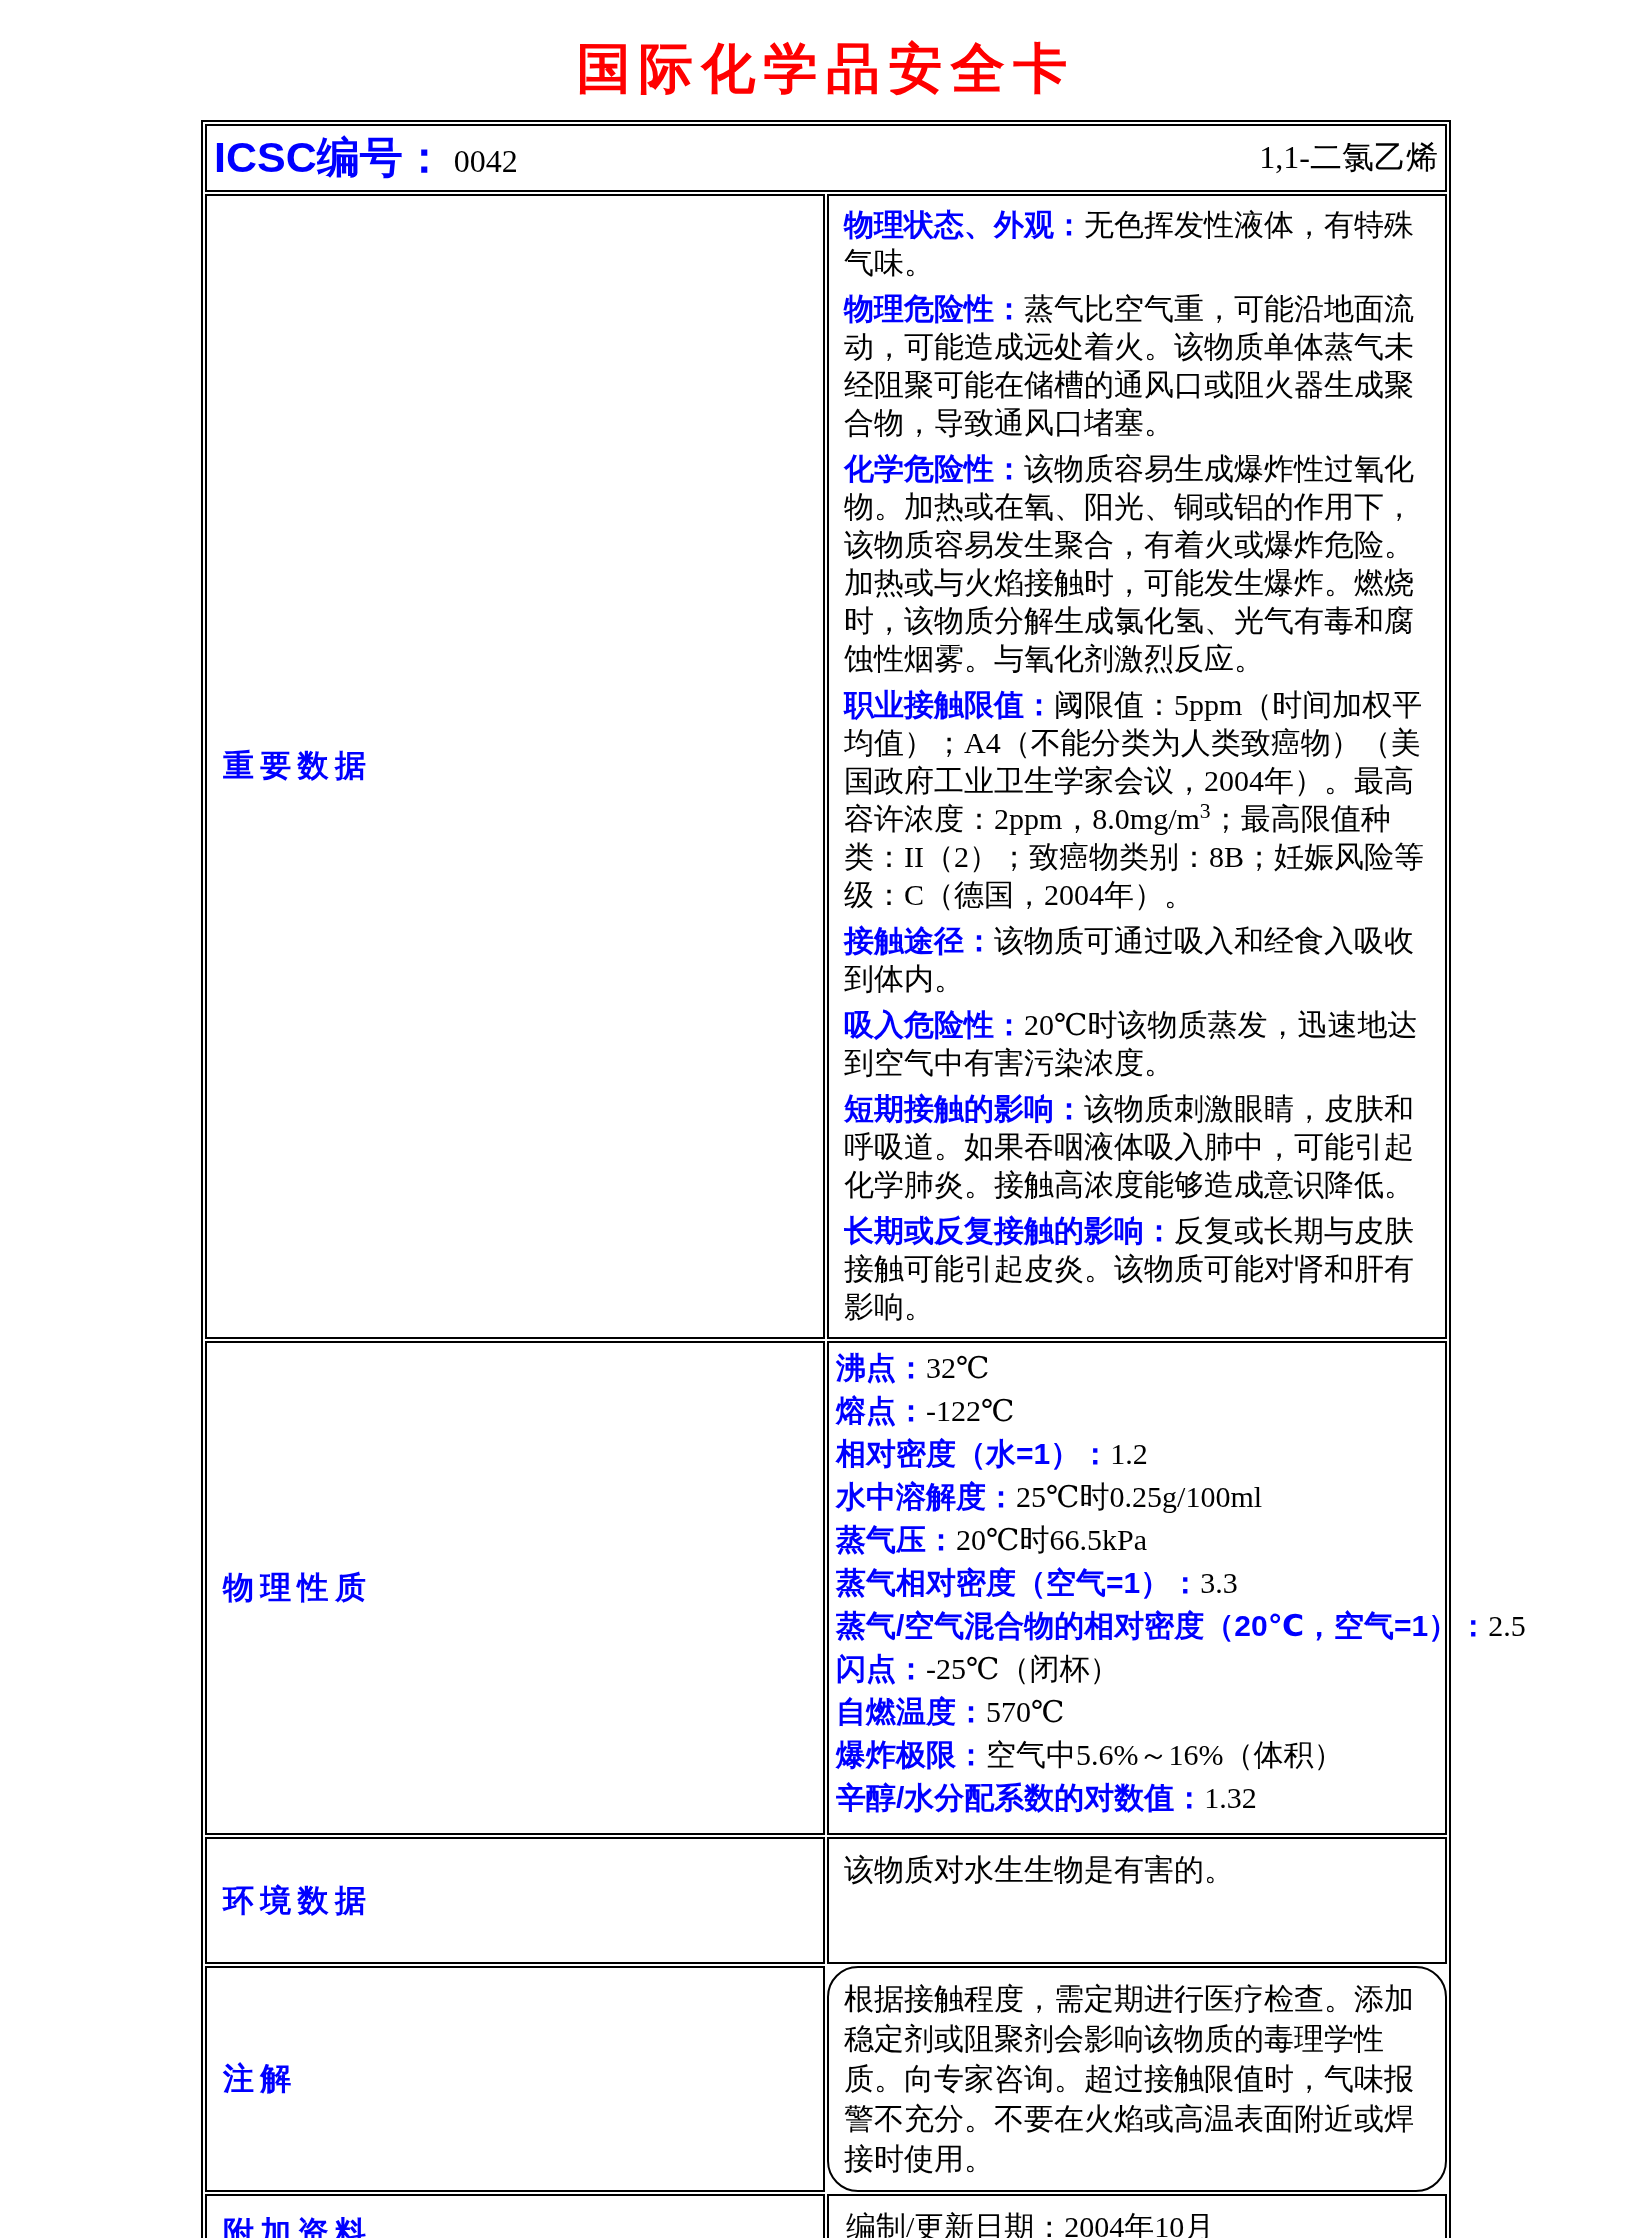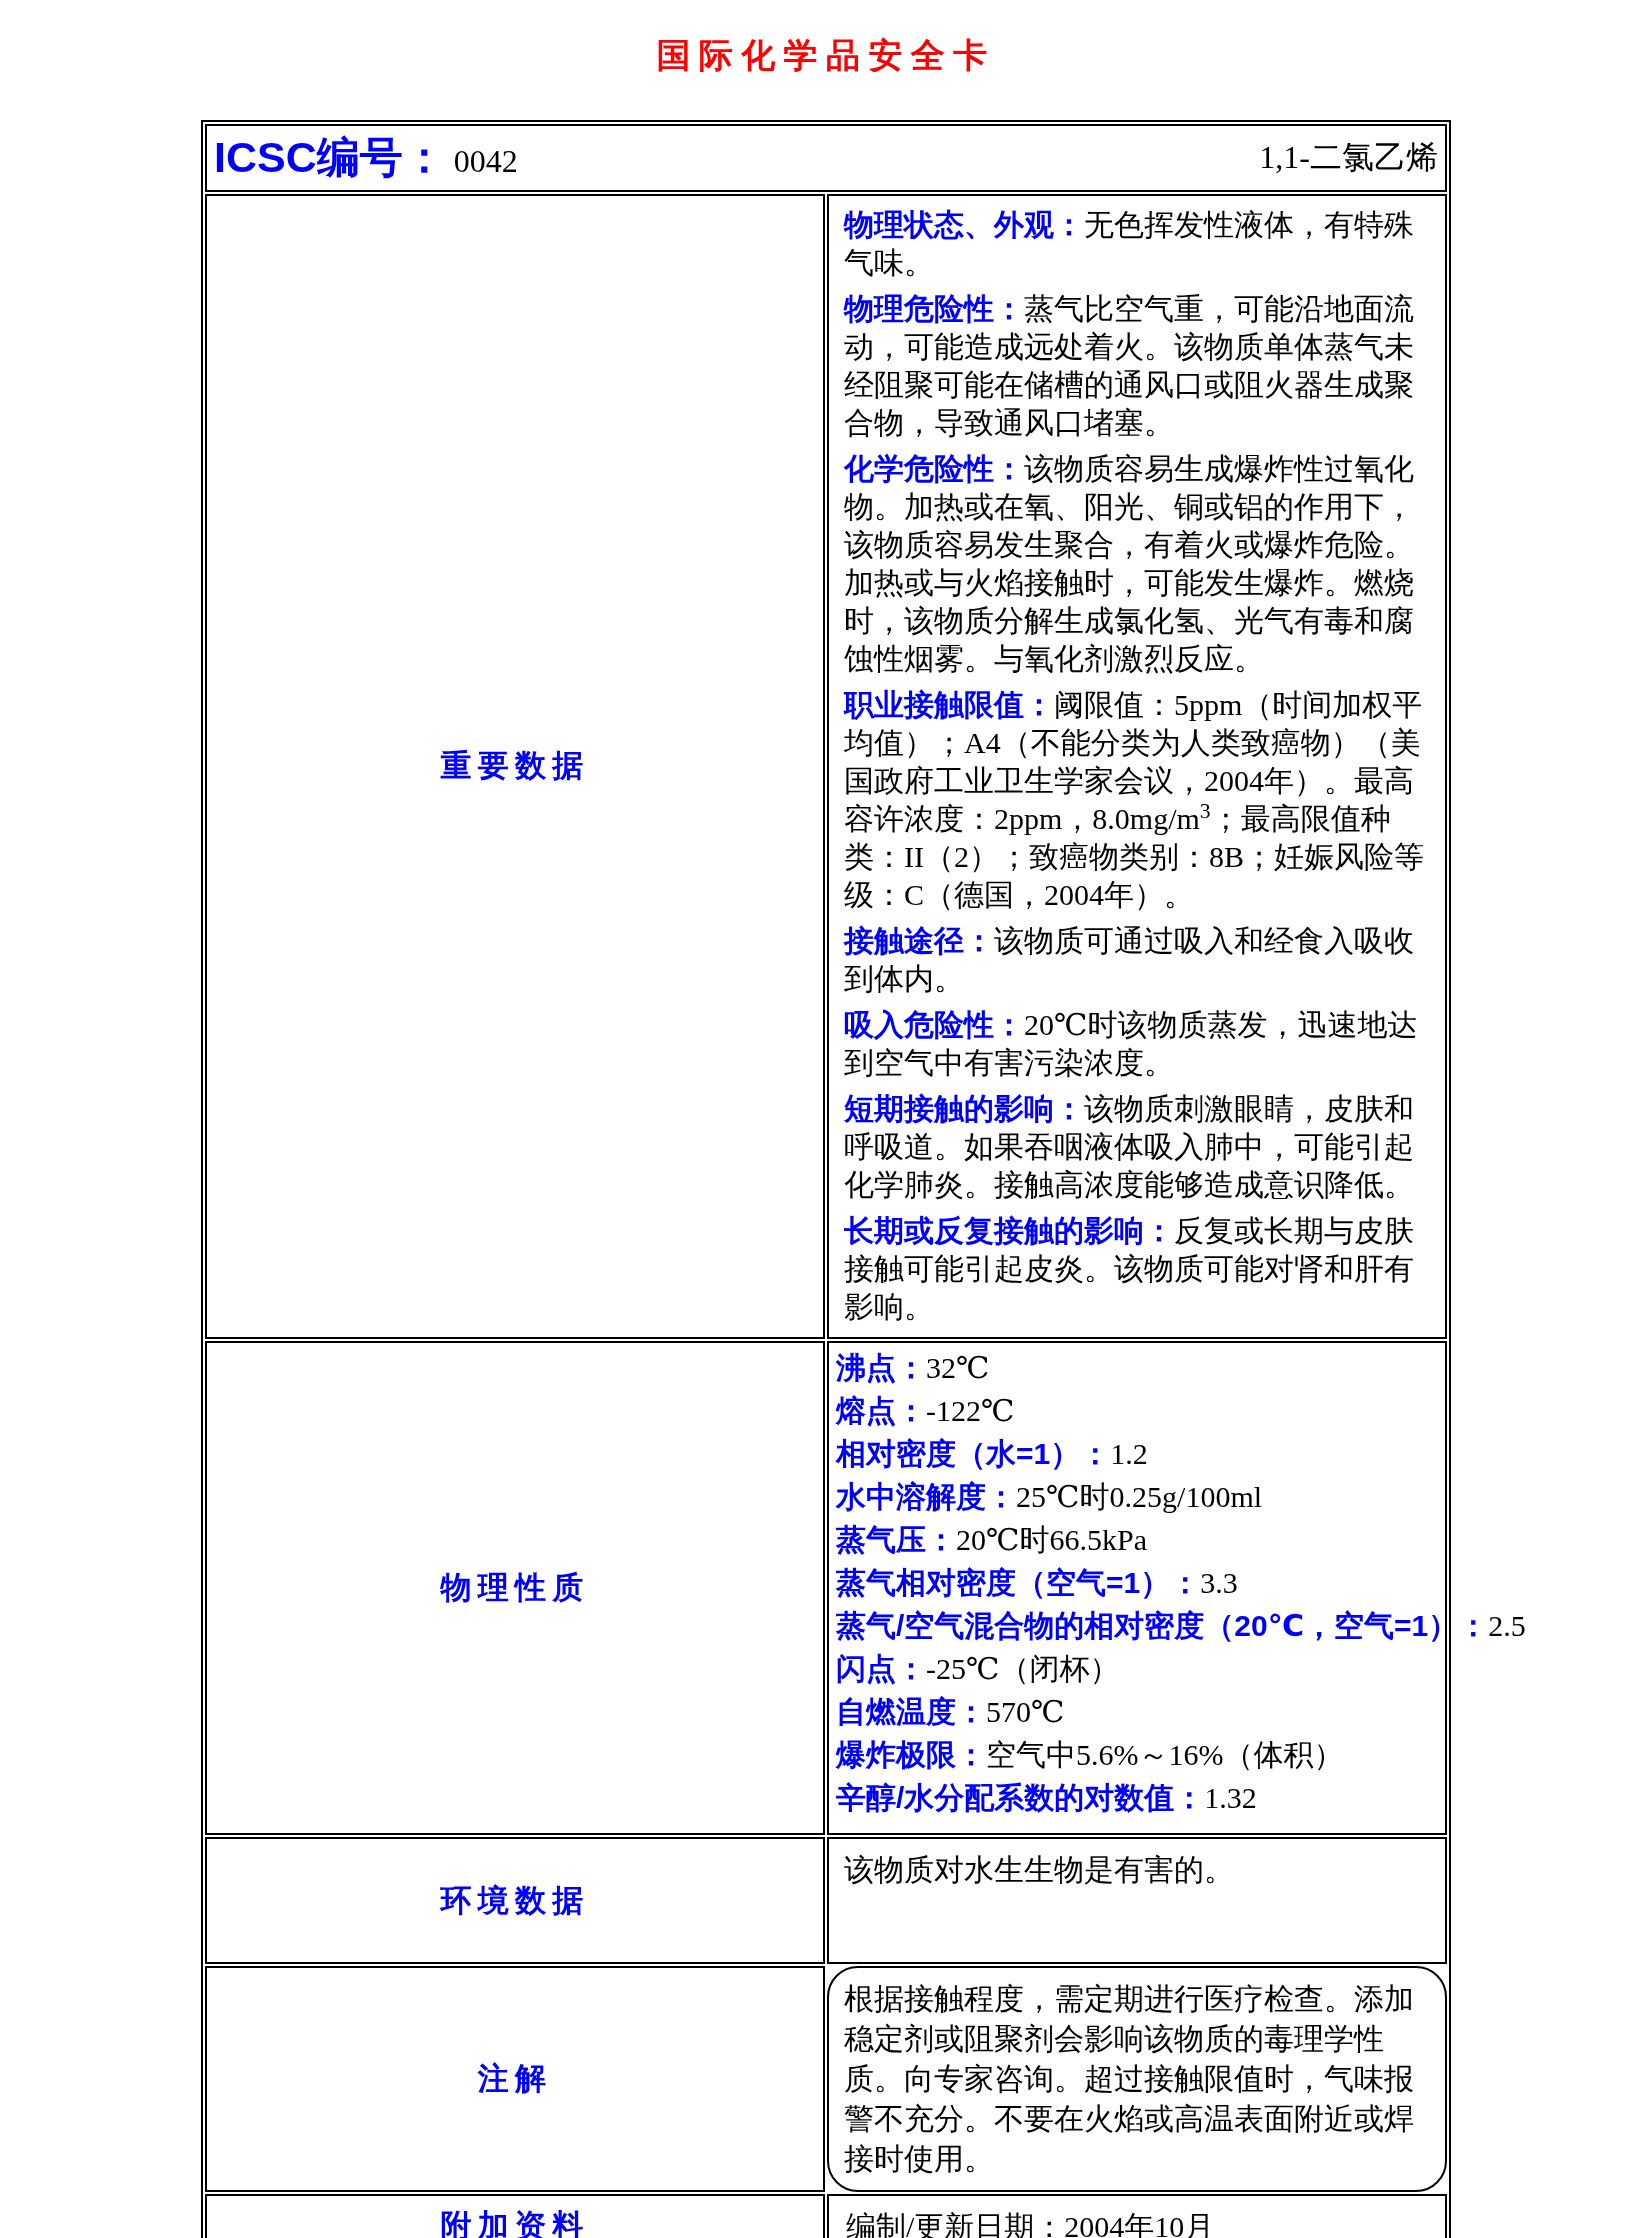--- a/index.html
+++ b/index.html
@@ -6,38 +6,38 @@
   body{
     width:1652px;height:2239px;background:#ffffff;
     font-family:"Liberation Serif","DejaVu Serif",serif;
     color:#000;
     position:relative;
   }
   .page{position:relative;width:1652px;height:2239px;overflow:hidden;}
   .page-title{
     position:absolute;top:33px;left:0;width:100%;
     text-align:center;margin:0;
-    font-size:34px;font-weight:bold;color:#ff0000;
+    font-size:54px;font-weight:bold;color:#ff0000;
     letter-spacing:8.4px;
     font-family:"Liberation Serif","DejaVu Serif",serif;
   }
   table.card{
     position:absolute;left:201px;top:120px;
     width:1250px;
     border:2.8px solid #000;
     border-collapse:separate;border-spacing:2.8px;
     background:#fff;table-layout:fixed;
   }
   td{border:2.1px solid #000;background:#fff;vertical-align:top;}
   td.rowlabel{
-    width:166px;text-align:center;vertical-align:middle;
+    width:166px;vertical-align:middle;
     color:#0000ff;font-weight:bold;
     font-family:"Liberation Sans","DejaVu Sans",sans-serif;
     font-size:31px;letter-spacing:6.3px;
-    padding:8px;
+    padding:16px;
   }
   td.content{
     font-size:30px;line-height:39px;
     padding:2.8px 5.6px 2.8px 7px;
   }
   .blue-label{
     color:#0000ff;font-weight:bold;
     font-family:"Liberation Sans","DejaVu Sans",sans-serif;
   }
   p.para{margin:8px;}

